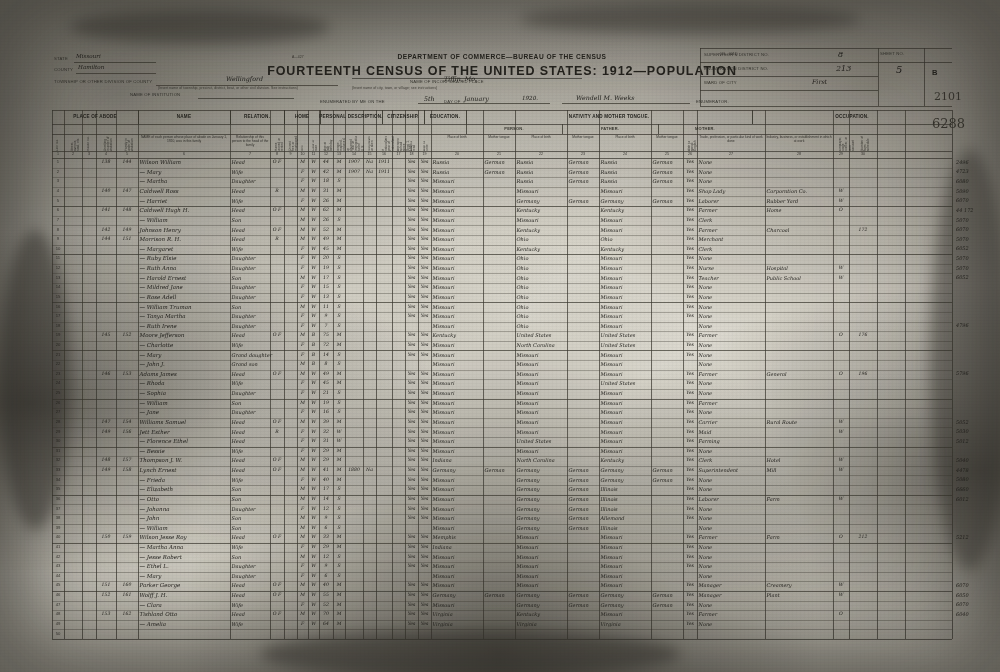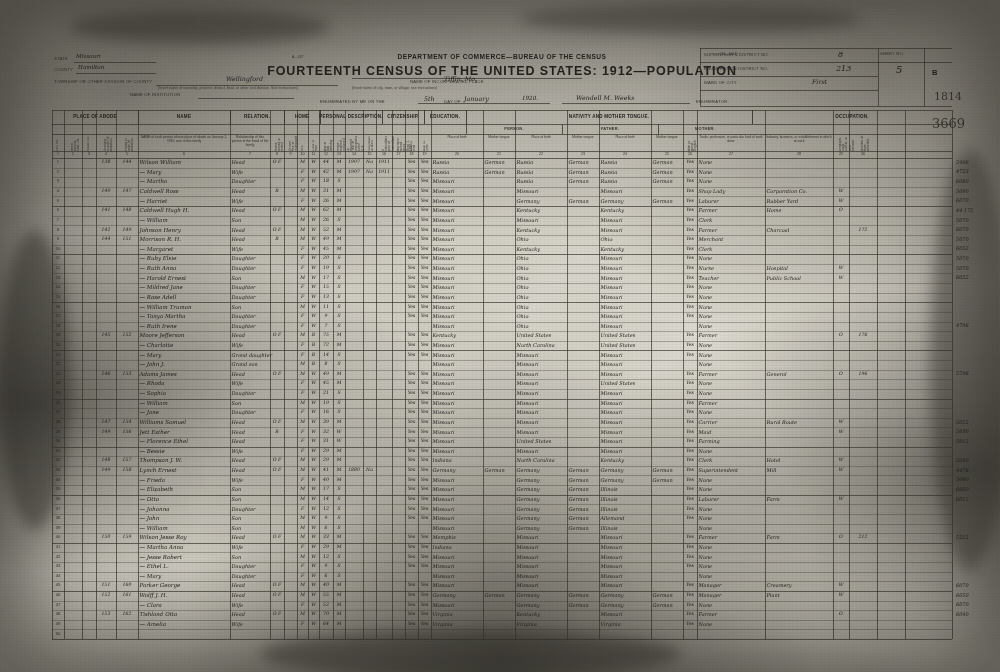--- a/index.html
+++ b/index.html
@@ -138,22 +138,22 @@
     <div class="t xs" style="left:652px;top:18px;">ENUMERATION DISTRICT NO.</div>
     <div class="hw hw11" style="left:784px;top:16px;">213</div>
     <div class="t xs" style="left:652px;top:32px;">WARD OF CITY</div>
     <div class="hw hw9" style="left:760px;top:30px;">First</div>
     <div class="hw hw9" style="left:392px;top:27px;">Tiffin, Mo.</div>
 
     <div class="t xs" style="left:828px;top:3px;">SHEET NO.</div>
     <div class="hw hw13" style="left:844px;top:16px;">5</div>
     <div class="t lg" style="left:880px;top:20px;">B</div>
 
-    <div class="stamp" style="left:882px;top:42px;font-size:11px;">1814</div>
-    <div class="stamp" style="left:880px;top:68px;font-size:13px;">3669</div>
+    <div class="stamp" style="left:882px;top:42px;font-size:11px;">2101</div>
+    <div class="stamp" style="left:880px;top:68px;font-size:13px;">6288</div>
 
     <div id="table-frame">
         <div class="ln hline" style="left:0px;top:62px;width:900px;"></div>
         <div class="ln hline" style="left:0px;top:76px;width:900px;"></div>
         <div class="ln hline" style="left:0px;top:86px;width:900px;"></div>
         <div class="ln hline" style="left:0px;top:103px;width:900px;"></div>
         <div class="ln hline" style="left:0px;top:110px;width:900px;"></div>
         <div class="ln hline" style="left:0px;top:591px;width:900px;"></div>
         <div class="ln vline" style="left:0px;top:62px;height:529px;"></div>
         <div class="ln vline" style="left:12px;top:62px;height:529px;"></div>

